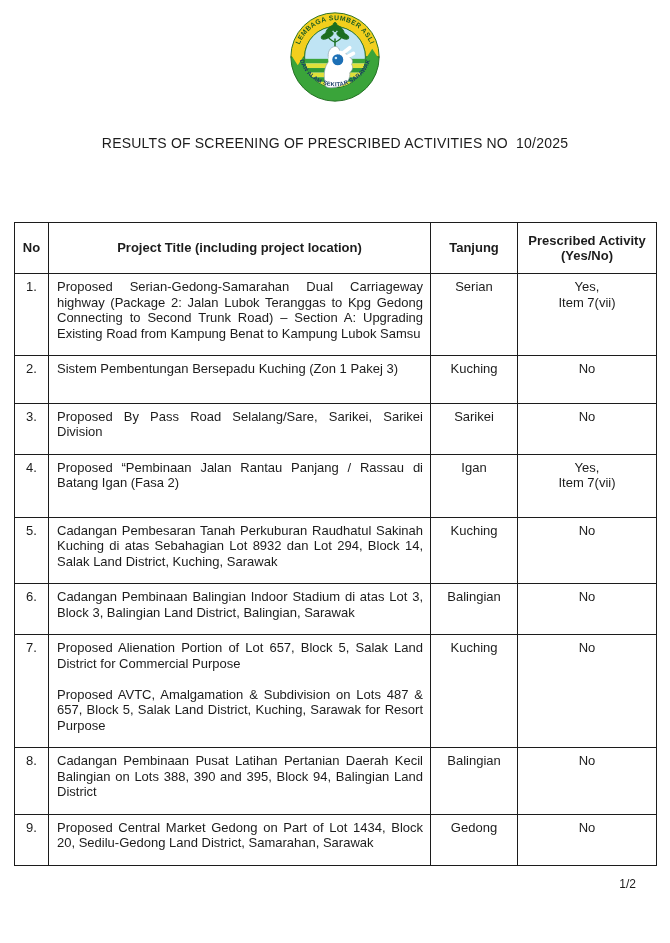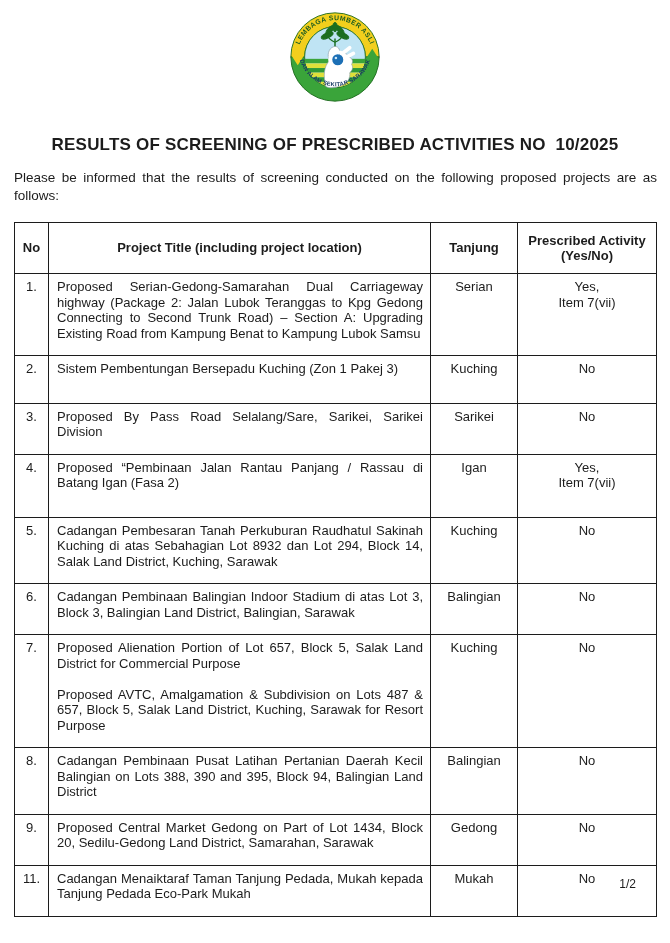--- a/index.html
+++ b/index.html
@@ -8,21 +8,21 @@
     font-family:"Liberation Sans","DejaVu Sans",sans-serif;
     color:#1c1c1c;
     -webkit-font-smoothing:antialiased;
   }
   .page{position:relative;width:670px;height:943px;background:#fff;}
 
   .logo-wrap{position:absolute;top:11px;left:50%;transform:translateX(-50%);width:92px;height:92px;}
 
   .doc-title{
     position:absolute;top:135px;left:0;right:0;
-    text-align:center;font-weight:bold;font-size:17px;
+    text-align:center;font-weight:normal;font-size:14px;
     white-space:pre;letter-spacing:0.2px;
   }
 
   .intro{
     position:absolute;top:169px;left:14px;width:643px;
     font-size:13.5px;line-height:17.5px;text-align:justify;
   }
 
   table.results{
     position:absolute;top:222px;left:14px;
@@ -109,21 +109,20 @@
         <textPath href="#arcTop" startOffset="50%" text-anchor="middle">LEMBAGA SUMBER ASLI</textPath>
       </text>
       <text font-size="6.2" font-weight="bold" fill="#173a63" letter-spacing="0.3" font-family="Liberation Sans, DejaVu Sans, sans-serif">
         <textPath href="#arcBottom" startOffset="50%" text-anchor="middle">DAN ALAM SEKITAR SARAWAK</textPath>
       </text>
     </svg>
   </div>
 
   <div class="doc-title">RESULTS OF SCREENING OF PRESCRIBED ACTIVITIES NO  10/2025</div>
 
-  <div class="intro">Please be informed that the results of screening conducted on the following proposed projects are as follows:</div>
 
   <table class="results">
     <colgroup>
       <col class="c-no">
         <col class="c-title">
         <col class="c-loc">
         <col class="c-pa">
     </colgroup>
     <thead>
       <tr>
@@ -213,25 +212,17 @@
     <tr>
       <td class="cell-no">9.</td>
       <td class="cell-title">
             <p>Proposed Central Market Gedong on Part of Lot 1434, Block 20, Sedilu-Gedong Land District, Samarahan, Sarawak</p>
           </td>
       <td class="cell-loc">Gedong</td>
       <td class="cell-pa">No</td>
     </tr>
 
 
-    <tr>
-      <td class="cell-no">11.</td>
-      <td class="cell-title">
-            <p>Cadangan Menaiktaraf Taman Tanjung Pedada, Mukah kepada Tanjung Pedada Eco-Park Mukah</p>
-          </td>
-      <td class="cell-loc">Mukah</td>
-      <td class="cell-pa">No</td>
-    </tr>
   </tbody>
   </table>
 
   <div class="page-number">1/2</div>
 </div>
 
 </body></html>

